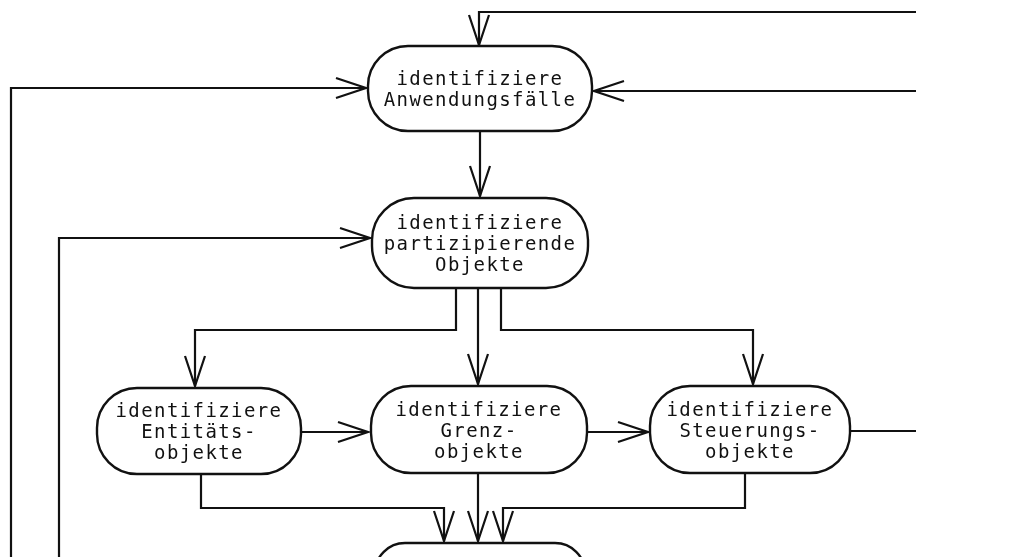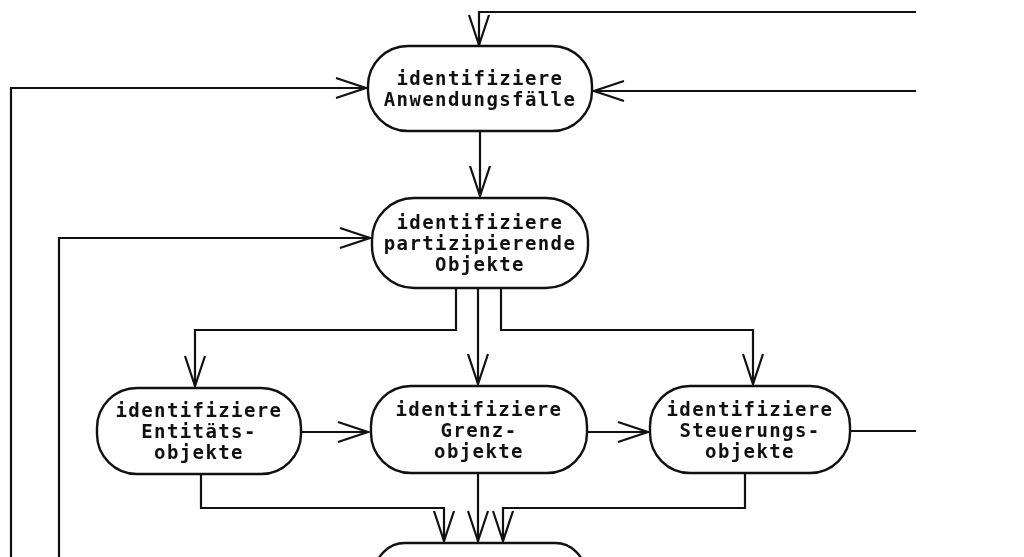--- a/index.html
+++ b/index.html
@@ -7,21 +7,20 @@
     padding: 0;
     background: #ffffff;
     font-family: "DejaVu Sans Mono", "Liberation Mono", monospace;
   }
   .stage {
     position: relative;
     width: 916px;
     height: 557px;
     overflow: hidden;
     background: #ffffff;
-    font-weight: bold;
   }
   svg { display: block; }
   svg text {
     font-family: "DejaVu Sans Mono", "Liberation Mono", monospace;
     font-size: 19px;
     letter-spacing: 1.4px;
     fill: #111111;
   }
 </style>
 </head>

